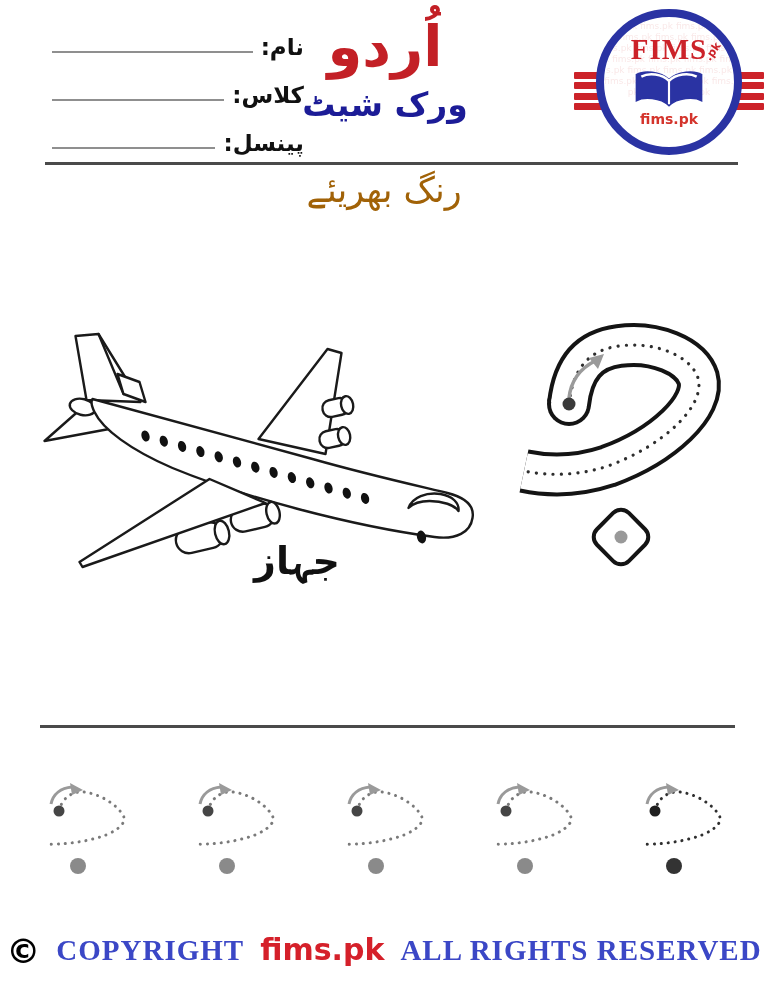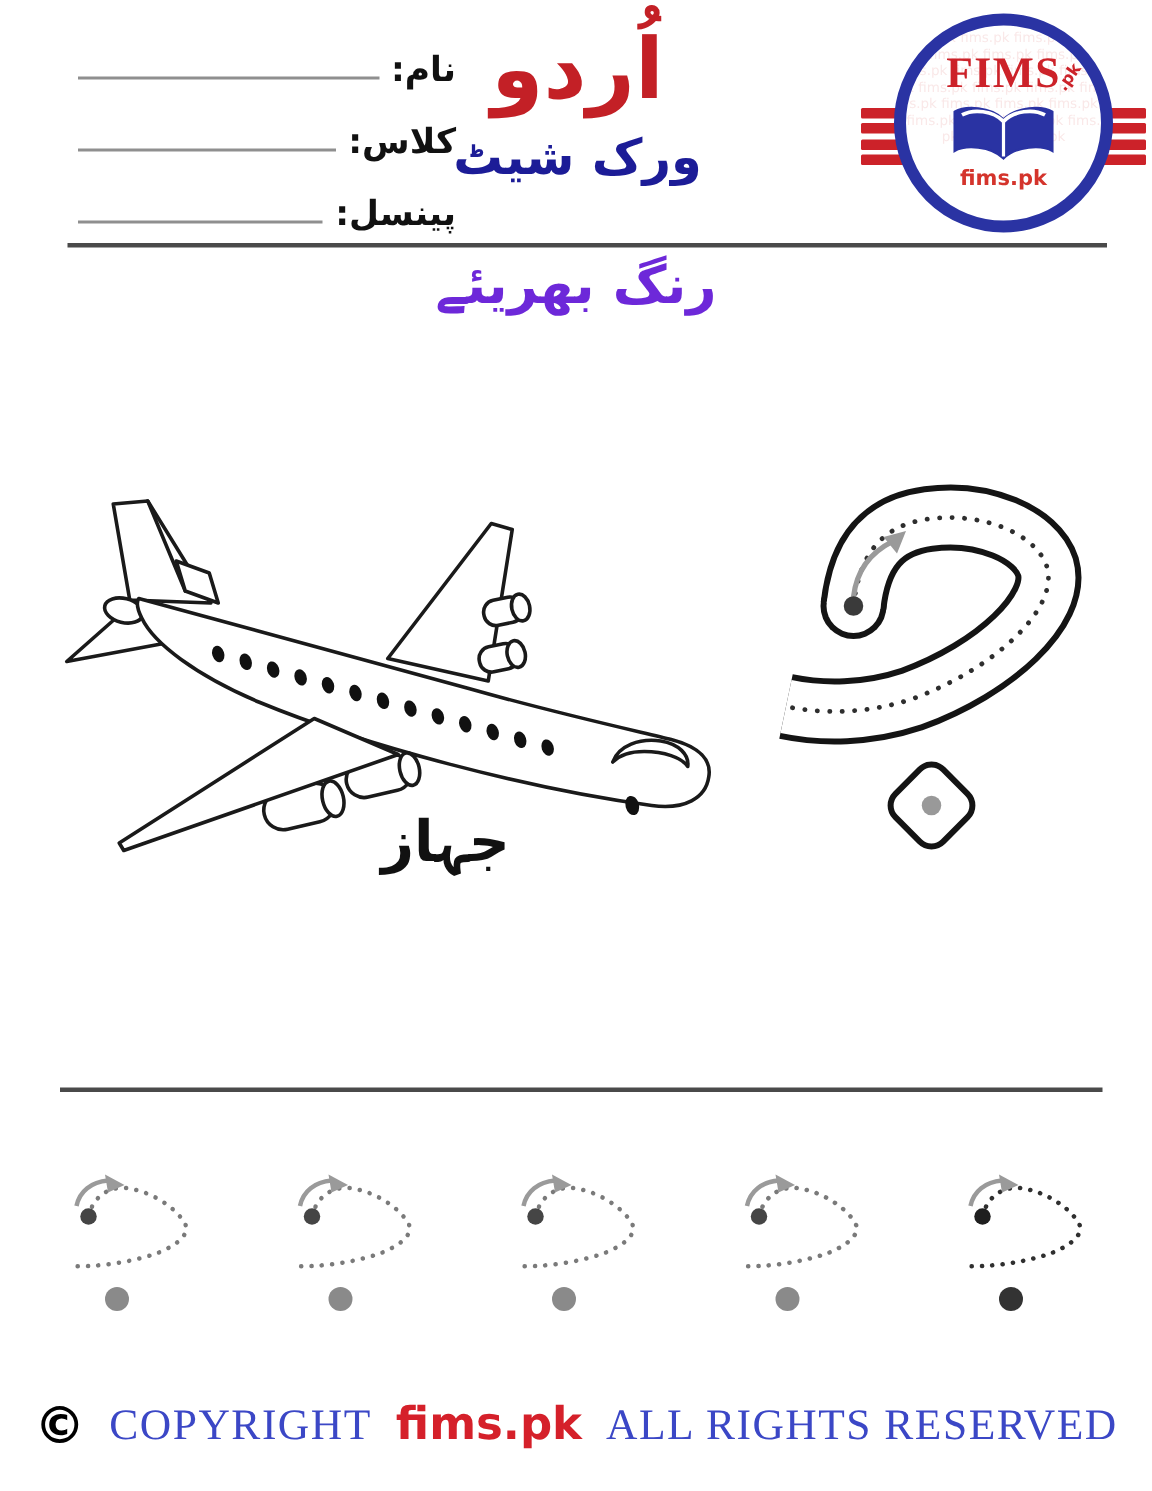--- a/index.html
+++ b/index.html
@@ -33,21 +33,21 @@
               color:var(--logo-red,#cc2229);letter-spacing:1px;}
   .logo-tld{position:absolute;right:-15px;top:12px;transform:rotate(-55deg);
             font-size:11px;font-weight:bold;color:var(--logo-red,#cc2229);}
   .logo-site{position:relative;z-index:1;font-size:14px;font-weight:bold;color:#d4342c;margin-top:1px;}
 
   
   .sep{position:absolute;height:3px;background:#4a4a4a;}
   .sep1{left:45px;top:162px;width:693px;}
   .sep2{left:40px;top:725px;width:695px;}
   .sect-heading{position:absolute;left:0;width:100%;text-align:center;
-                font-size:35px;font-weight:bold;color:#6d28d9;direction:rtl;}
+                font-size:35px;font-weight:normal;color:#a16207;direction:rtl;}
   .h1{top:170px;} .h2{top:674px;}
 
   
   .plane-wrap{position:absolute;left:20px;top:296px;width:465px;height:300px;}
   .plane-label{position:absolute;left:242px;top:539px;width:110px;text-align:center;
                font-size:38px;font-weight:bold;direction:rtl;}
   .jeem-wrap{position:absolute;left:497px;top:304px;width:250px;height:280px;}
 
   
   .trace-row{position:absolute;left:42px;top:782px;width:706px;height:104px;
@@ -56,21 +56,21 @@
   .trace-unit.dark{color:var(--trace-dark,#2f2f2f);}
   .trace-unit .start{fill:#454545;}
   .trace-unit.dark .start{fill:#1f1f1f;}
   .trace-unit .nukta{fill:#8a8a8a;}
   .trace-unit.dark .nukta{fill:#333;}
 
   
   .footer{position:absolute;left:0;right:0;top:928px;display:flex;justify-content:center;
           align-items:baseline;gap:16px;white-space:nowrap;}
   .c-sym{font-size:34px;font-weight:900;color:#000;position:relative;top:3px;}
-  .c-word,.c-rights{font-family:"Liberation Serif",serif;font-size:29px;font-weight:400;
+  .c-word,.c-rights{font-family:"Liberation Serif",serif;font-size:29px;font-weight:700;
           color:var(--footer-blue,#3b47c6);letter-spacing:1px;}
   .c-brand{font-size:30px;font-weight:bold;color:var(--footer-red,#d5202a);}
 </style>
 </head>
 <body>
 
 <div class="page">
 
   <div class="fields">
     <div class="field-row">

